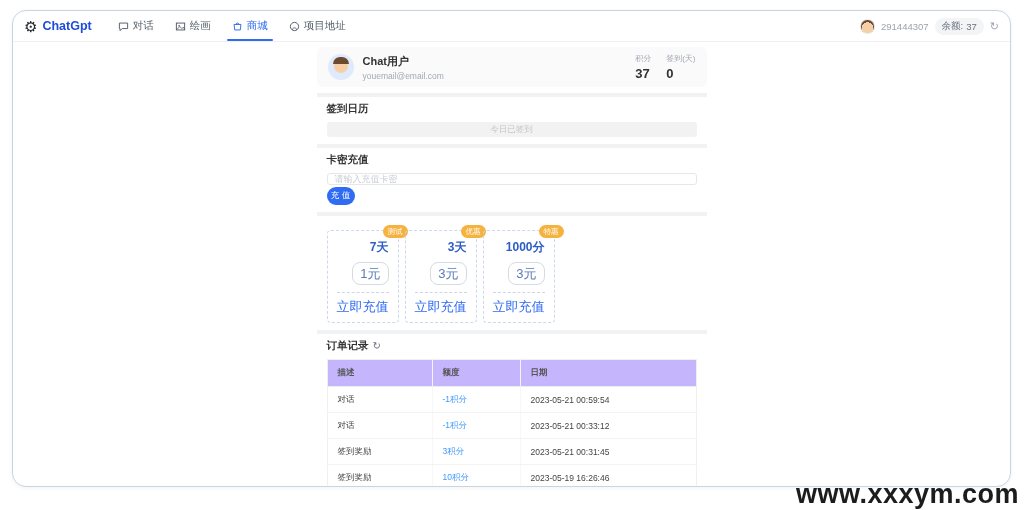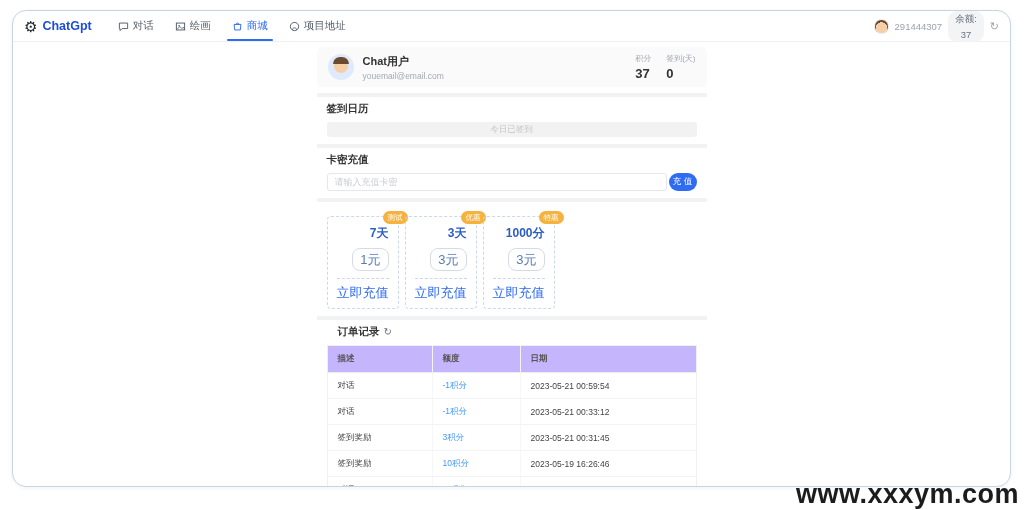--- a/index.html
+++ b/index.html
@@ -21,21 +21,21 @@
   .nav-item svg { display: block; }
   .nav-item.active { color: #2f6bf3; }
   .nav-item.active::after { content: ""; position: absolute; left: -5px; right: -5px;
     bottom: 0; height: 2px; background: #2f6bf3; border-radius: 2px; }
   .nav-right { margin-left: auto; display: flex; align-items: center; gap: 6px; }
   .nav-avatar { width: 15px; height: 15px; border-radius: 50%;
     background: radial-gradient(circle at 50% 62%, #f6cfa6 55%, #6b4a2f 56%);
     border: 1px solid #e5e7eb; }
   .nav-userid { font-size: 9.5px; color: #9ca3af; }
   .balance-pill { display: flex; align-items: center; gap: 3px; background: #f3f4f6;
-    border-radius: 9px; padding: 2px 7px; font-size: 9.5px; color: #6b7280; flex-direction: column; }
+    border-radius: 9px; padding: 2px 7px; font-size: 9.5px; color: #6b7280; }
   .refresh-icon { font-size: 11px; color: #9ca3af; line-height: 1; cursor: pointer; }
 
   
   .content { width: 390px; margin: 5px auto 0; }
   .gap { height: 4px; background: #f1f2f4; }
   .section { background: #fff; padding: 5px 10px 7px; }
   .section-title { font-size: 10.5px; font-weight: 700; color: #333; margin-bottom: 6px; }
 
   
   .profile-card { background: #fafafa; border-radius: 6px; padding: 6px 11px;
@@ -54,21 +54,21 @@
   .stat-label { font-size: 8px; color: #a3a9b3; }
   .stat-value { font-size: 13px; font-weight: 700; color: #333; margin-top: 2px; }
 
   
   .signin-button { width: 100%; height: 15px; background: #f2f2f2; border: none;
     border-radius: 3px; font-size: 8.5px; color: #c4c6cb; display: flex;
     align-items: center; justify-content: center; cursor: not-allowed;
     font-family: inherit; }
 
   
-  .cardkey-row { display: flex; gap: 2px; }
+  .cardkey-row { display: flex; gap: 2px; flex-direction: column; }
   .cardkey-input { flex: 1; height: 18px; border: 1px solid #e5e7eb; border-radius: 3px;
     font-size: 9px; padding: 0 7px; color: #333; outline: none; font-family: inherit; }
   .cardkey-input::placeholder { color: #c9cdd4; }
   .recharge-button { width: 28px; height: 18px; background: #2f6bf3; color: #fff;
     border: none; border-radius: 9px; font-size: 8.5px; cursor: pointer;
     font-family: inherit; }
 
   
   .rcards { display: flex; gap: 6px; margin-top: 9px; align-items: stretch; }
   .rcard { position: relative; border: 1px dashed #ccd8ec; border-radius: 4px;
@@ -79,21 +79,21 @@
   .rtitle { font-size: 12px; font-weight: 700; color: #2b5dc4; margin: 1px 0 6px;
     white-space: nowrap; }
   .rprice { display: inline-block; border: 1px solid #d5dbe5; border-radius: 8px;
     font-size: 13px; color: #5b7bb8; padding: 1.5px 7px; margin-bottom: 7px;
     white-space: nowrap; }
   .raction { border-top: 1px dashed #c9d6ee; padding: 5px 0 6px; font-size: 13px;
     color: #2f6bf3; cursor: pointer; white-space: nowrap; }
 
   
   .orders-title-row { display: flex; align-items: center; gap: 4px; margin-bottom: 6px; }
-  .orders-title-row .section-title { margin-bottom: 0; margin-left: 11px; }
+  .orders-title-row .section-title { margin-bottom: 0; }
   .orders-refresh { font-size: 10px; color: #6b7280; cursor: pointer; line-height: 1; }
   table { width: 100%; border-collapse: collapse; font-size: 8.5px;
     border: 1px solid #f0f0f0; table-layout: fixed; }
   col.c1 { width: 105px; } col.c2 { width: 88px; }
   th { background: #c4b5fd; text-align: left; font-weight: 600; color: #555;
     padding: 7px 10px; border-bottom: 1px solid #ededed;
     border-right: 1px solid #f4f4f4; }
   td { padding: 6.5px 10px; color: #444; border-bottom: 1px solid #f3f3f3;
     border-right: 1px solid #f7f7f7; }
   th:last-child, td:last-child { border-right: none; }

